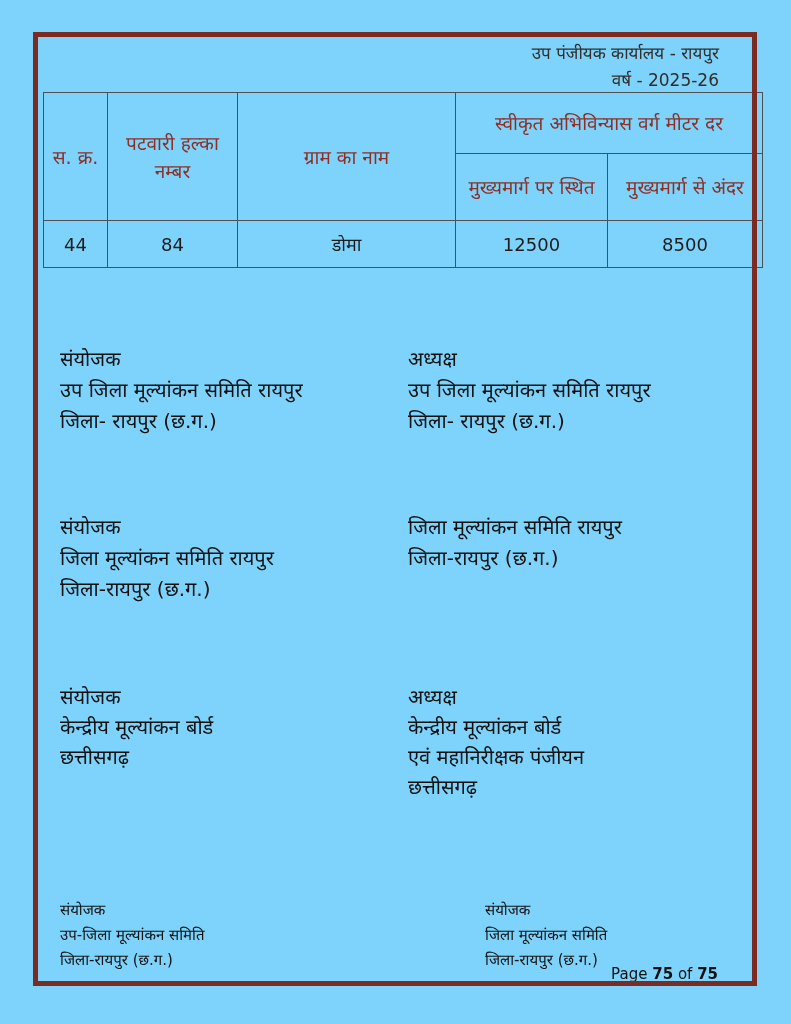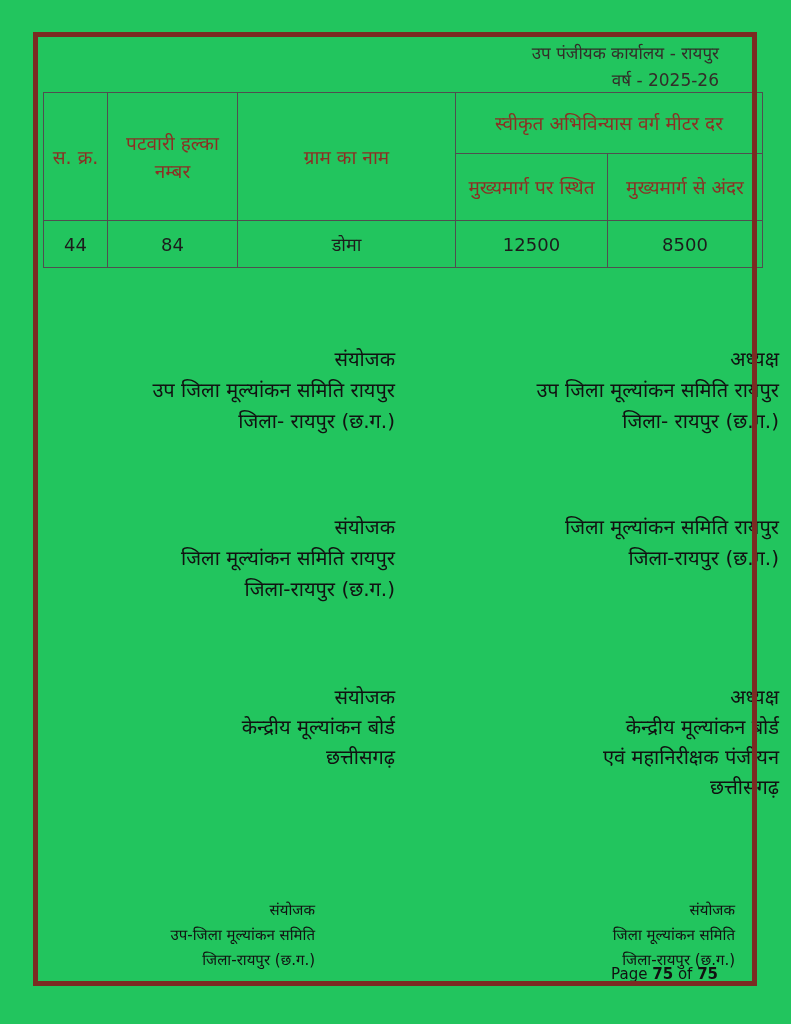--- a/index.html
+++ b/index.html
@@ -8,21 +8,21 @@
     width: 791px;
     height: 1024px;
     background: #ffffff;
     font-family: "DejaVu Sans", "Liberation Sans", sans-serif;
     overflow: hidden;
   }
   .page {
     position: relative;
     width: 791px;
     height: 1024px;
-    background: #22c55e;
+    background: #7dd3fc;
   }
   
   .frame {
     position: absolute;
     left: 33px;
     top: 32px;
     width: 724px;
     height: 954px;
     box-sizing: border-box;
     border: 5px solid #7b2b22;
@@ -71,28 +71,28 @@
   .rate-table .row-sub { height: 67px; }
   .rate-table .row-data { height: 47px; margin-top: 36px; }
   .rate-table td {
     color: #1c1c1c;
     font-size: 18px;
   }
   .rate-table th.span-head { padding: 0 34px; }
   
   .sig-block {
     position: absolute;
-    text-align: right;
+    text-align: left;
     color: #111111;
   }
   .sig-big { font-size: 20px; line-height: 31px; }
   .sig-big3 { font-size: 20px; line-height: 30px; }
   .sig-small { font-size: 15px; line-height: 25px; }
   .col-left  { left: 60px;  width: 335px; }
-  .col-right { left: 444px; width: 335px; }
+  .col-right { left: 408px; width: 335px; }
   .row-1 { top: 344px; }
   .row-2 { top: 512px; }
   .row-3 { top: 682px; }
   .row-4-left  { top: 898px; left: 60px;  width: 255px; }
   .row-4-right { top: 898px; left: 485px; width: 250px; }
   
   .page-footer {
     position: absolute;
     top: 965px;
     right: 73px;

